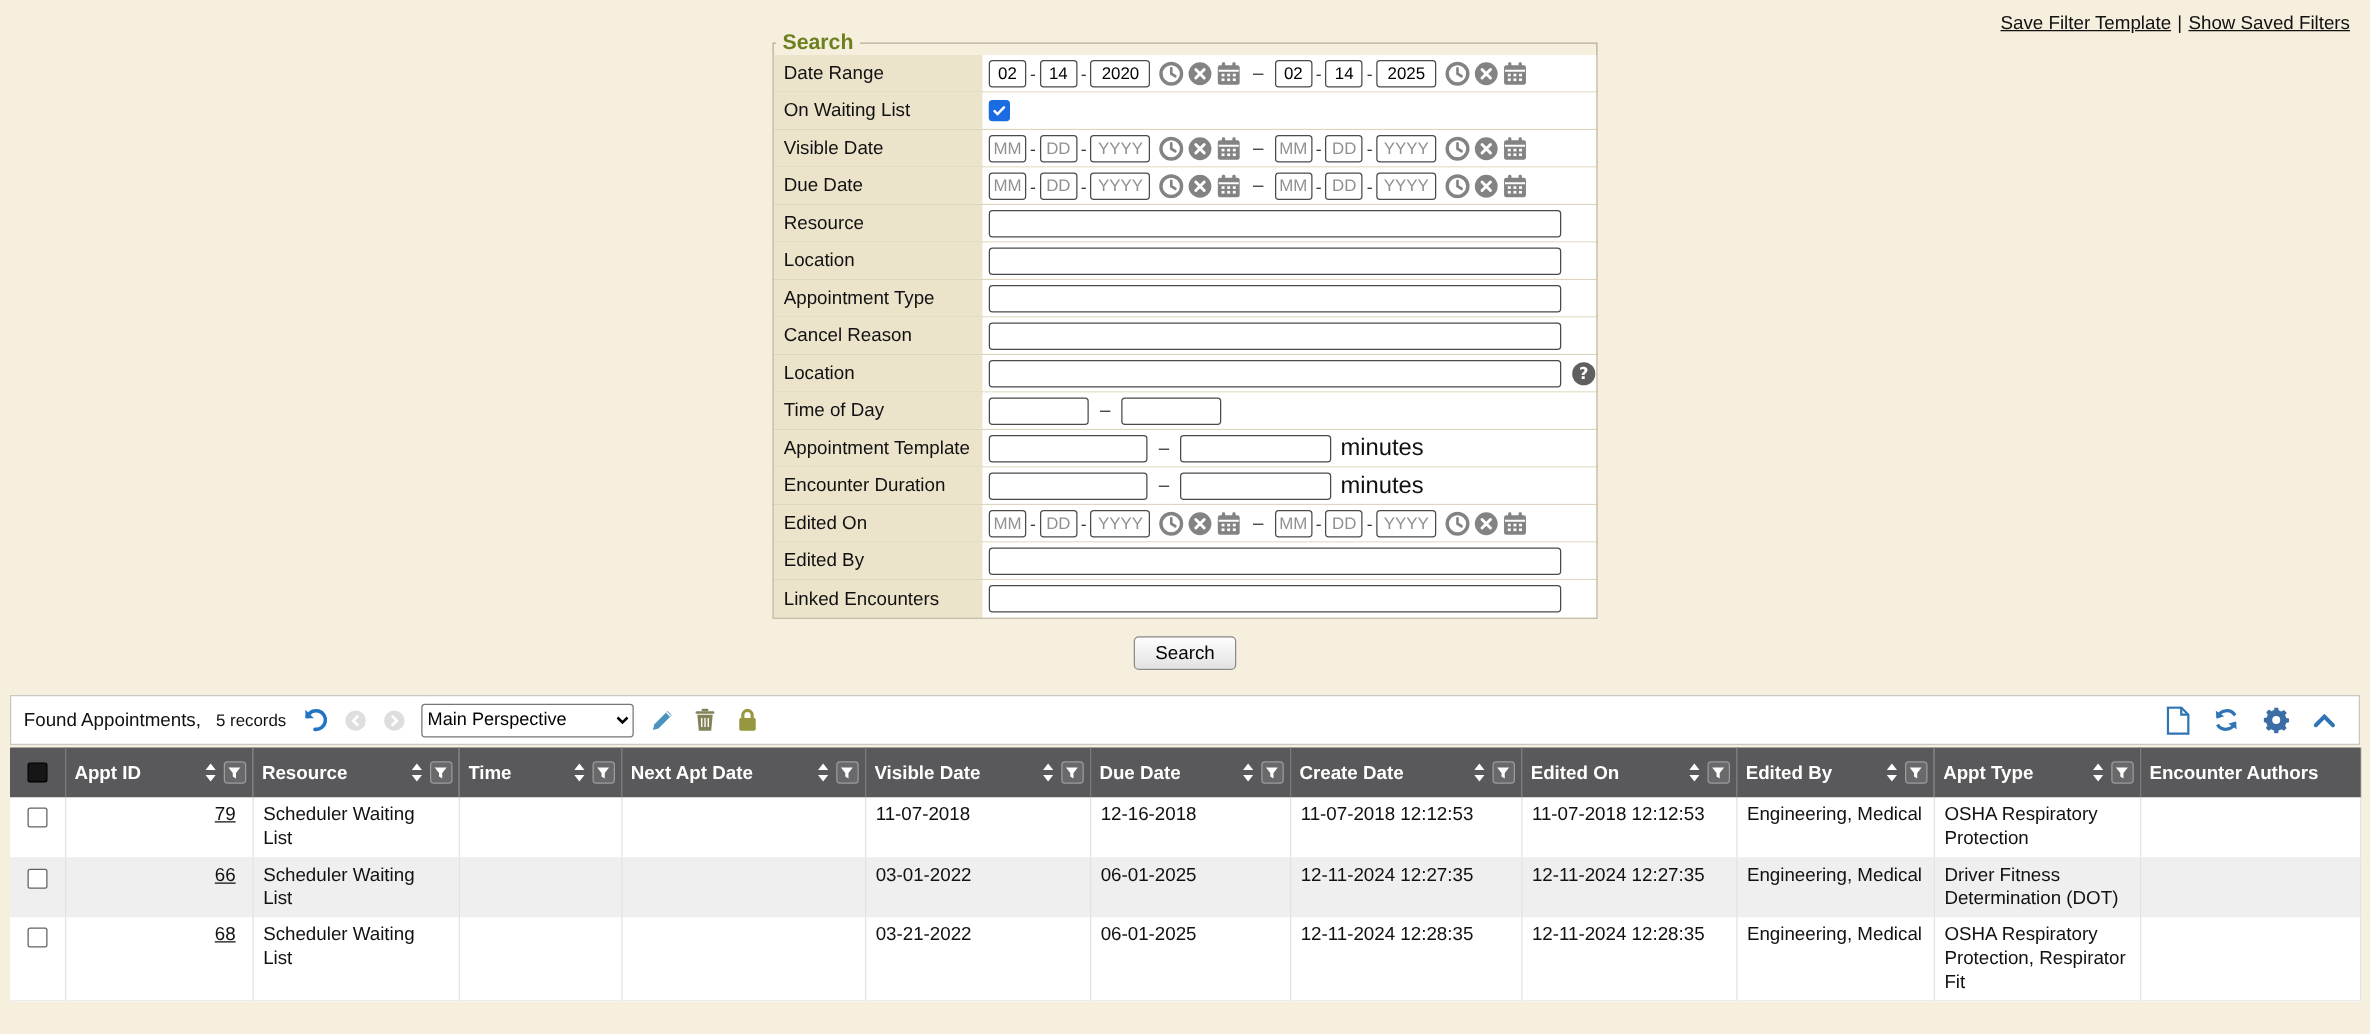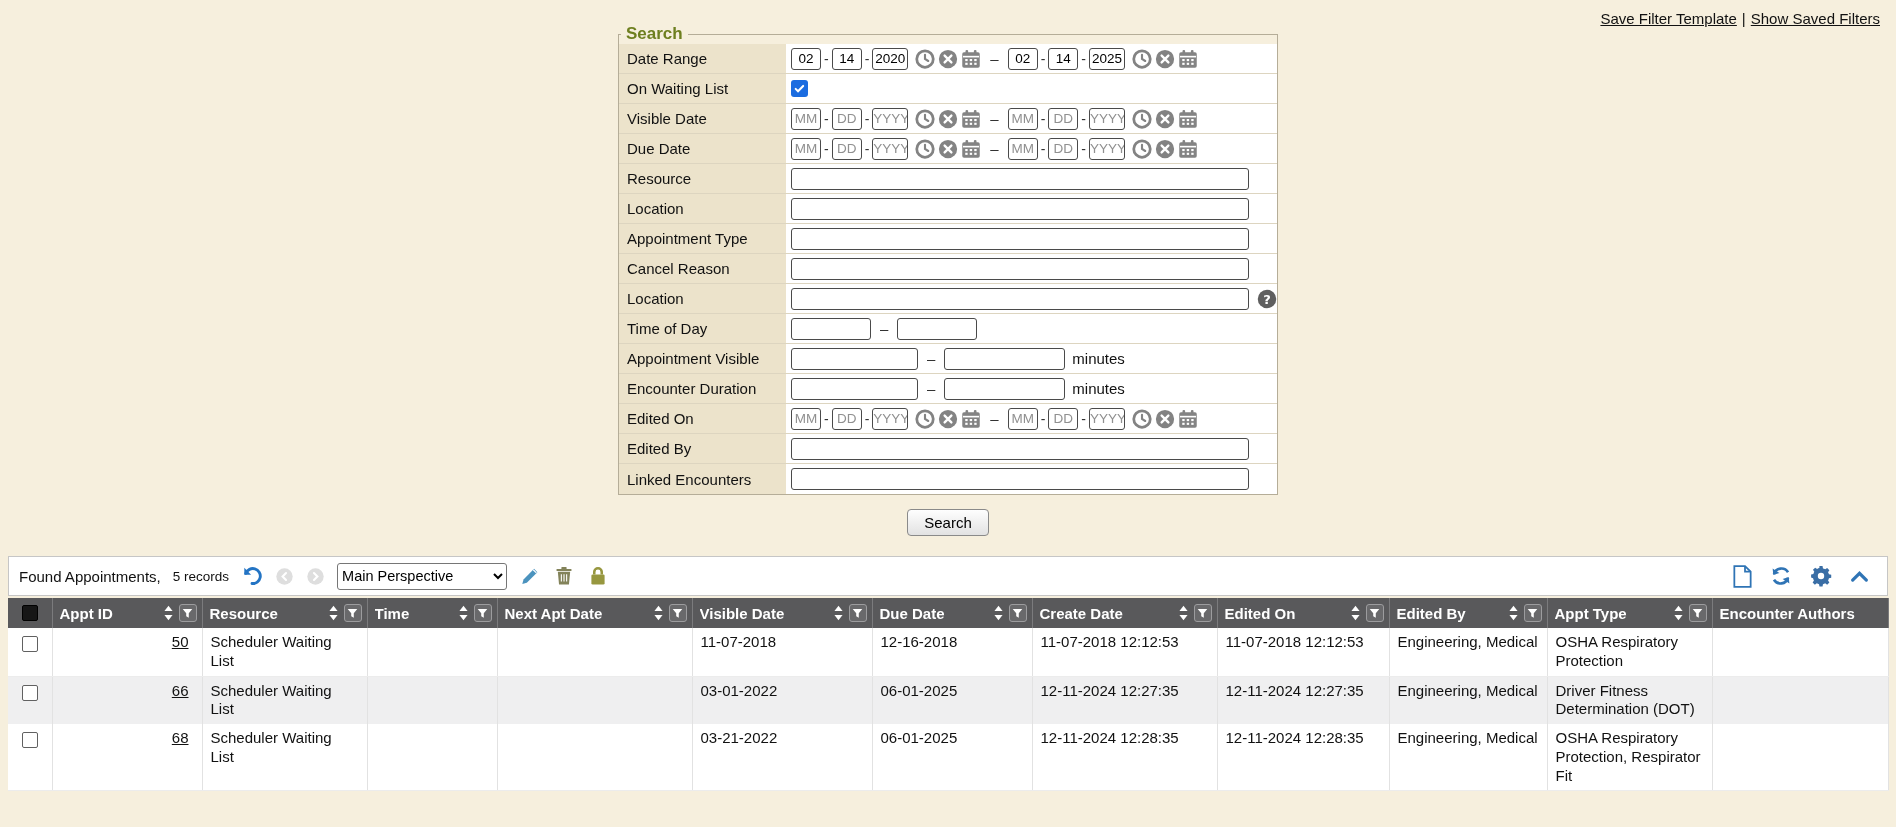--- a/index.html
+++ b/index.html
@@ -18,31 +18,31 @@
   .form-row{display:flex;height:30px;border-bottom:1px solid #ddd5c0;}
   .form-row:last-child{border-bottom:none;}
   .f-label{width:167px;background:#ece3cb;display:flex;align-items:center;
     padding-left:8px;font-size:15px;flex:none;}
   .f-content{flex:1;background:#fff;display:flex;align-items:center;padding-left:5px;gap:2px;}
 
   input{font-family:"Liberation Sans",sans-serif;}
   input::placeholder{color:#909090;}
   .di{width:30px;height:22px;border:1px solid #4a4a4a;border-radius:3px;text-align:center;
     font-size:13.5px;padding:0;background:#fff;}
-  .di.yyyy{width:36px;}
+  .di.yyyy{width:48px;}
   .ddash{margin:0 1px;color:#333;font-size:14px;}
   .gdash{margin:0 7px;color:#333;font-size:15px;}
   .icons{display:flex;align-items:center;gap:3px;margin-left:5px;}
   .ic{width:20px;height:20px;display:block;cursor:pointer;}
   .ti{width:458px;height:22px;border:1px solid #4a4a4a;border-radius:3px;font-size:14px;
     padding:0 4px;background:#fff;}
   .tsmall{width:80px;height:22px;border:1px solid #4a4a4a;border-radius:3px;font-size:14px;padding:0 4px;}
   .tdur1{width:127px;height:22px;border:1px solid #4a4a4a;border-radius:3px;font-size:14px;padding:0 4px;}
   .tdur2{width:121px;height:22px;border:1px solid #4a4a4a;border-radius:3px;font-size:14px;padding:0 4px;}
-  .unit{font-size:15px;margin-left:5px;text-align:right;}
+  .unit{font-size:19px;margin-left:5px;text-align:right;}
 
   .cb{width:16px;height:16px;border:1.5px solid #616161;border-radius:2px;background:#fff;
     display:inline-block;cursor:pointer;}
   .cb-dark{background:#161616;border:1px solid #000;width:16px;height:16px;border-radius:2px;
     display:inline-block;cursor:pointer;}
   .cb-blue{width:17px;height:17px;border-radius:3px;background:#1b6ce0;display:flex;
     align-items:center;justify-content:center;cursor:pointer;}
 
   .btn-row{text-align:center;margin-top:14px;}
   .search-btn{font-size:15px;padding:4px 16px;border:1px solid #8a8a8a;border-radius:4px;
@@ -56,21 +56,21 @@
   .fa-count{font-size:13.5px;}
   .tic{width:22px;height:22px;display:block;cursor:pointer;}
   .sm{width:19px;height:19px;}
   .doc{width:19px;height:23px;}
   .persp{height:27px;font-size:14.5px;border:1px solid #767676;border-radius:3px;background:#fff;
     min-width:170px;font-family:"Liberation Sans",sans-serif;cursor:pointer;}
   .tb-right{margin-left:auto;display:flex;align-items:center;gap:18px;padding-right:8px;}
 
   table.tbl{width:100%;border-collapse:collapse;table-layout:fixed;background:#fff;margin-top:2px;}
   .tbl thead th{background:#59595b;color:#fff;font-size:15px;font-weight:bold;text-align:left;
-    height:30px;padding:0;border-right:1px solid #7b7b7d;margin-top:47px;}
+    height:40px;padding:0;border-right:1px solid #7b7b7d;margin-top:47px;}
   .th-inner{display:flex;align-items:center;height:100%;padding:0 5px 0 7px;gap:5px;}
   .th-label{flex:1;overflow:hidden;white-space:nowrap;}
   .sort{width:11px;height:16px;flex:none;cursor:pointer;}
   .fbtn{width:18px;height:18px;border:1px solid #9c9c9e;border-radius:3px;background:#69696b;
     display:flex;align-items:center;justify-content:center;flex:none;cursor:pointer;}
   .fbtn svg{width:11px;height:11px;}
   .tbl td{font-size:15px;padding:5px 8px;vertical-align:top;border-right:1px solid #e2e2e2;
     height:46px;line-height:1.25;}
   tr.even td{background:#efeff0;}
   tr.odd td{background:#fff;border-bottom:1px solid #ececec;}
@@ -338,21 +338,21 @@
     <div class="form-row">
       <div class="f-label">Time of Day</div>
       <div class="f-content">
         <input class="tsmall" style="">
           <span class="gdash">–</span>
           <input class="tsmall" style="">
       </div>
     </div>
 
     <div class="form-row">
-      <div class="f-label">Appointment Visible</div>
+      <div class="f-label">Appointment Template</div>
       <div class="f-content">
         <input class="tdur1" style="">
           <span class="gdash">–</span>
           <input class="tdur2" style="">
           <span class="unit">minutes</span>
       </div>
     </div>
 
     <div class="form-row">
       <div class="f-label">Encounter Duration</div>
@@ -670,21 +670,21 @@
         <th>
             <div class="th-inner">
               <span class="th-label">Encounter Authors</span>
             </div>
           </th>
       </tr>
     </thead>
     <tbody>
       <tr class="odd">
         <td class="cbcell"><span class="cb"></span></td>
-        <td class="num"><span class="link">50</span></td>
+        <td class="num"><span class="link">79</span></td>
         <td>Scheduler Waiting List</td>
         <td></td>
         <td></td>
         <td>11-07-2018</td>
         <td>12-16-2018</td>
         <td>11-07-2018 12:12:53</td>
         <td>11-07-2018 12:12:53</td>
         <td>Engineering, Medical</td>
         <td>OSHA Respiratory Protection</td>
         <td></td>

